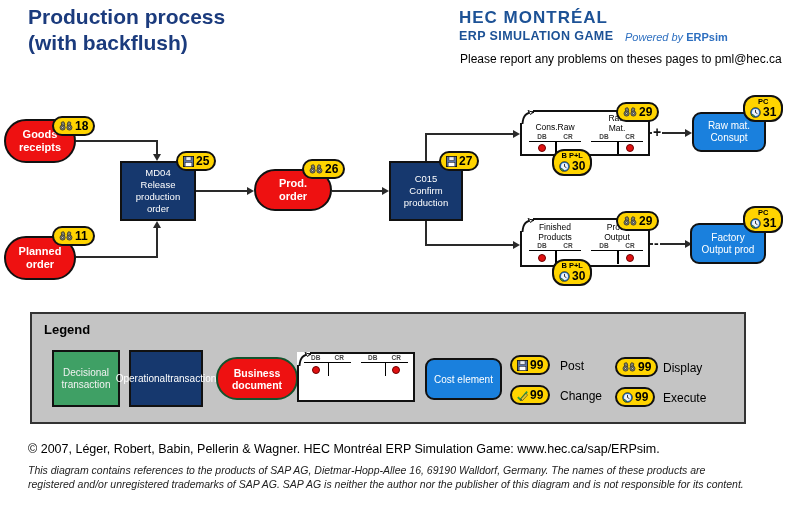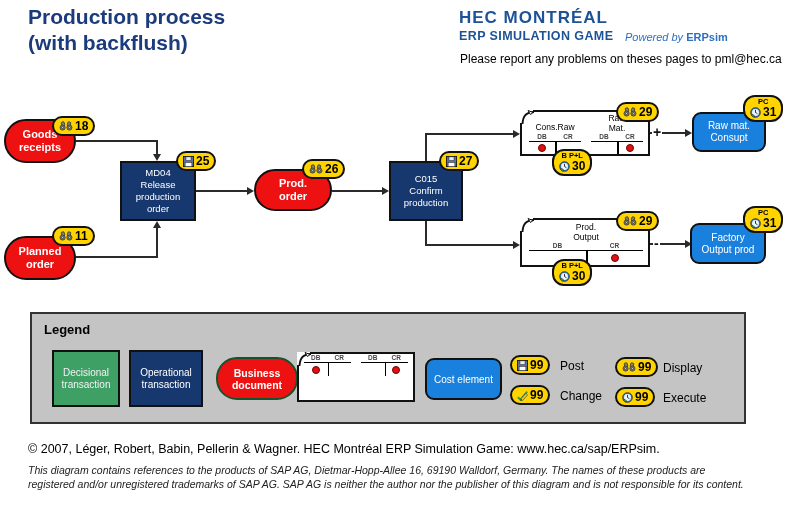--- a/index.html
+++ b/index.html
@@ -68,21 +68,21 @@
             background:#fff; padding:0 1px; line-height:14px;}
 
   
   .legend{ position:absolute; left:30px; top:312px; width:716px; height:112px;
            background:#c4c4c4; border:2px solid #333; z-index:2;}
   .legend-title{ position:absolute; left:12px; top:8px; font-size:13px; font-weight:bold; }
   .lg-green{ position:absolute; background:#3fa065; border:2px solid #111; display:flex;
              flex-direction:column; justify-content:center; align-items:center; color:#f2f2f2;
              font-size:10px; line-height:12px; text-align:center;}
   .lg-navy{ position:absolute; background:#16386e; border:2px solid #111; display:flex;
-            flex-direction:column; justify-content:center; align-items:center; color:#fff;
+            flex-direction:row; justify-content:center; align-items:center; color:#fff;
             font-size:10px; line-height:12px; text-align:left;}
   .lg-oval{ position:absolute; background:#ee1111; border:2px solid #14532d; border-radius:21px;
             display:flex; flex-direction:column; justify-content:center; align-items:center;
             color:#fff; font-weight:bold; font-size:10.5px; line-height:12px; text-align:center;}
   .lg-gl{ position:absolute; background:#fff; border:2px solid #111; }
   .lg-gl-title{ text-align:center; font-size:12px; padding-top:3px; height:19px;}
   .lg-gl-row{ display:flex; gap:10px; padding:0 5px; }
   .lg-cost{ position:absolute; background:#1a80dd; border:2px solid #111; border-radius:9px;
             display:flex; justify-content:center; align-items:center; color:#fff; font-size:10px;}
   .lg-label{ position:absolute; font-size:12px; color:#000; }
@@ -291,20 +291,36 @@
   </div>
 
   <div class="glbox" style="left:520px;top:218px;width:130px;height:49px;">
     <svg class="fold" width="15" height="15" viewBox="0 0 15 15">
       <rect x="0" y="0" width="13" height="13" fill="#fff"></rect>
       <path d="M14 2 C6 2.5 3 5.5 2.5 14" fill="none" stroke="#111" stroke-width="1.8"></path>
       <path d="M13 2.5 L8 0.5 L10.5 4.5 Z" fill="#fff" stroke="#111" stroke-width="1"></path>
     </svg>
     <div class="t-acct">
       <div class="t-title">
+        <span>Finished</span>
+        <span>Products</span>
+      </div>
+      <div class="t-head">
+        <span>DB</span>
+        <span>CR</span>
+      </div>
+      <div class="t-body">
+        <div class="t-cell">
+            <span class="dot"></span>
+          </div>
+        <div class="t-cell"></div>
+      </div>
+    </div>
+    <div class="t-acct">
+      <div class="t-title">
         <span>Prod.</span>
         <span>Output</span>
       </div>
       <div class="t-head">
         <span>DB</span>
         <span>CR</span>
       </div>
       <div class="t-body">
         <div class="t-cell"></div>
         <div class="t-cell">

